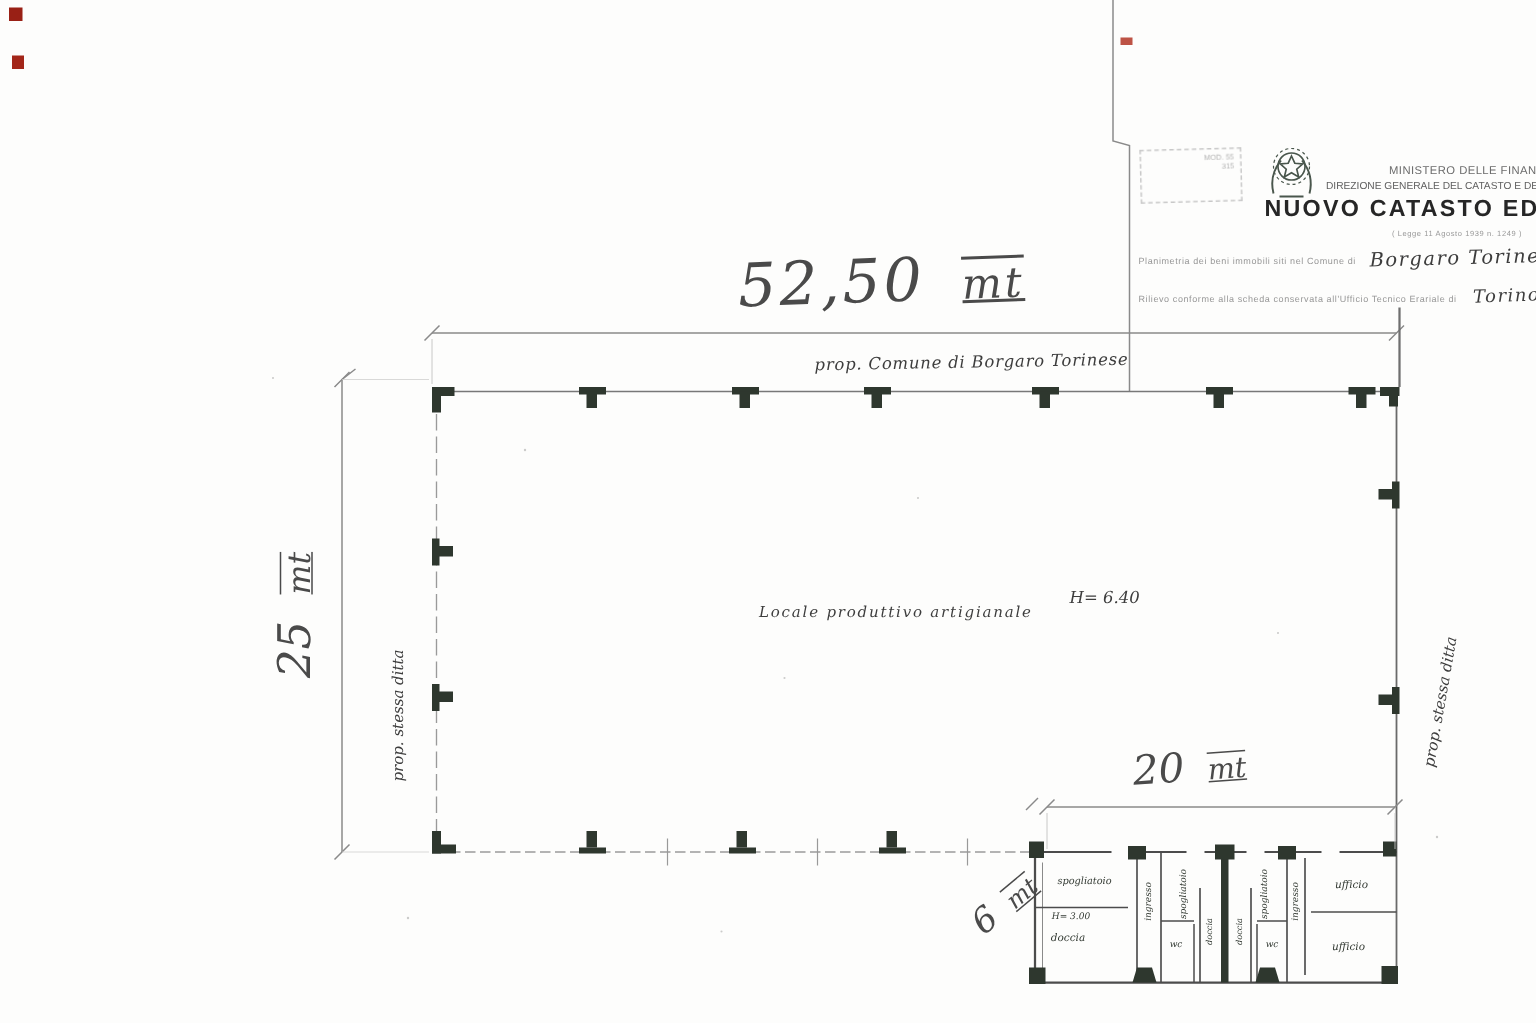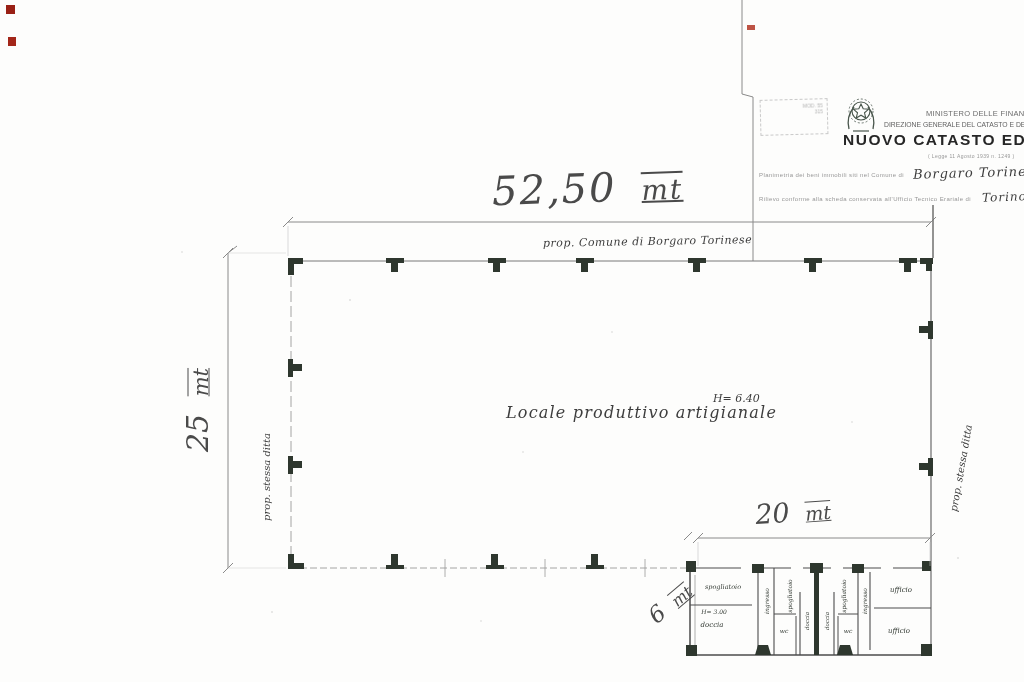--- a/index.html
+++ b/index.html
@@ -197,21 +197,21 @@
 
   <div class="pin hw-big" style="left:670px;top:603px;font-size:23px;transform:translate(-50%,-50%) rotate(-40deg)">
     <span>6</span>
     <span class="unit-sm" style="font-size:16px;margin-left:5px">mt</span>
   </div>
 
   <div class="abs hw" style="left:543px;top:235px;font-size:11px;letter-spacing:.5px;transform:rotate(-1deg)">prop. Comune di Borgaro Torinese</div>
   <div class="pin hw" style="left:266px;top:477px;font-size:10px;transform:translate(-50%,-50%) rotate(-90deg)">prop. stessa ditta</div>
   <div class="pin hw" style="left:961px;top:468px;font-size:10px;transform:translate(-50%,-50%) rotate(-80deg)">prop. stessa ditta</div>
 
-  <div class="abs hw" style="left:506px;top:403px;font-size:16px;letter-spacing:1.2px">Locale produttivo artigianale</div>
+  <div class="abs hw" style="left:506px;top:403px;font-size:10px;letter-spacing:1.2px">Locale produttivo artigianale</div>
   <div class="abs hw" style="left:713px;top:392px;font-size:11px">H= 6.40</div>
 
   <div class="pin room-lbl" style="left:723px;top:587px;font-size:6.5px;transform:translate(-50%,-50%)">spogliatoio</div>
   <div class="pin room-lbl" style="left:714px;top:611px;font-size:6px;transform:translate(-50%,-50%)">H= 3.00</div>
   <div class="pin room-lbl" style="left:712px;top:625px;font-size:7px;transform:translate(-50%,-50%)">doccia</div>
   <div class="pin room-lbl" style="left:766px;top:601px;font-size:6px;transform:translate(-50%,-50%) rotate(-90deg)">ingresso</div>
   <div class="pin room-lbl" style="left:789px;top:596px;font-size:6px;transform:translate(-50%,-50%) rotate(-90deg)">spogliatoio</div>
   <div class="pin room-lbl" style="left:784px;top:630px;font-size:6px;transform:translate(-50%,-50%)">wc</div>
   <div class="pin room-lbl" style="left:807px;top:621px;font-size:5.5px;transform:translate(-50%,-50%) rotate(-90deg)">doccia</div>
   <div class="pin room-lbl" style="left:827px;top:621px;font-size:5.5px;transform:translate(-50%,-50%) rotate(-90deg)">doccia</div>

